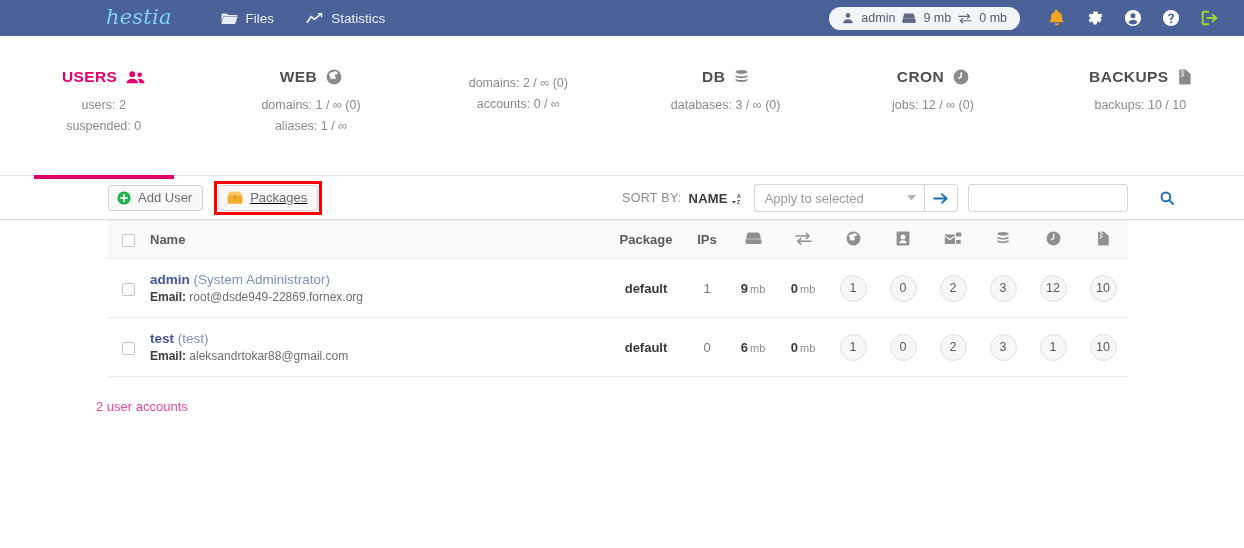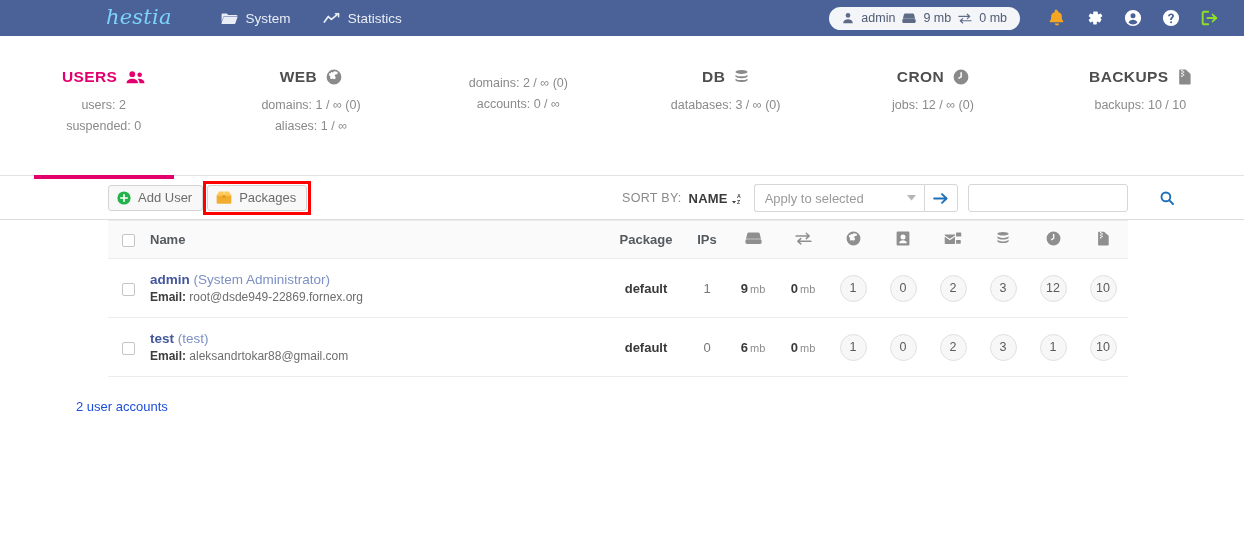--- a/index.html
+++ b/index.html
@@ -160,21 +160,22 @@
     border-radius: 3px;
     font-size: 13px;
     color: #6d6d6d;
     cursor: pointer;
     white-space: nowrap;
   }
   .btn-wrap-hl {
     border: 3px solid #ff0000;
     display: inline-flex;
     padding: 1px;
-    margin-left: 0;
+    margin-left: 11px;
+    text-decoration: underline;
   }
   .btn-wrap-hl .btn { border-color: #d3d3d3; }
 
   .sortarea {
     position: absolute;
     left: 622px;
     top: 0;
     height: 44px;
     display: flex;
     align-items: center;
@@ -337,43 +338,43 @@
     height: 27px;
     border-radius: 50%;
     border: 1px solid #e0e0e0;
     background: #f7f7f7;
     font-size: 12.5px;
     color: #5a5a5a;
     cursor: pointer;
   }
 
   .footer {
-    padding: 22px 0 0 76px;
+    padding: 22px 0 0 96px;
     font-size: 13px;
-    color: #1d4ed8;
+    color: #ec4899;
   }
   .hicon { display: inline-flex; align-items: center; justify-content: center; }
 </style>
 </head>
 <body>
 
 <div class="topbar">
   <div class="brand">hestia</div>
 
   <div class="navitems">
 
 
     <div class="navitem" style="margin-left:14px;">
       <span class="nicon">
         <svg width="17" height="15" viewBox="0 0 18 15" fill="#e9edf5">
           <path d="M0.6 3.2a1.1 1.1 0 0 1 1.1-1.1h4.4l1.6 1.6h8.6a1.1 1.1 0 0 1 1.1 1.1v.6H2.7L0.6 11z"></path>
           <path d="M2.9 5.9h14.6L15.2 12.6a1 1 0 0 1-1 .7H1.2a.7.7 0 0 1-.66-.95z"></path>
         </svg>
       </span>
-      <span>System</span>
+      <span>Files</span>
     </div>
 
     <div class="navitem" style="margin-left:14px;">
       <span class="nicon">
         <svg width="17" height="15" viewBox="0 0 18 15" fill="none" stroke="#e9edf5" stroke-width="1.8" stroke-linecap="round" stroke-linejoin="round">
           <path d="M1.4 11.2 L5.6 5.4 L8.9 8.4 L16.3 2.4"></path>
           <path d="M13.2 2.4 H16.5 V5.6" stroke-width="1.6"></path>
         </svg>
       </span>
       <span>Statistics</span>

